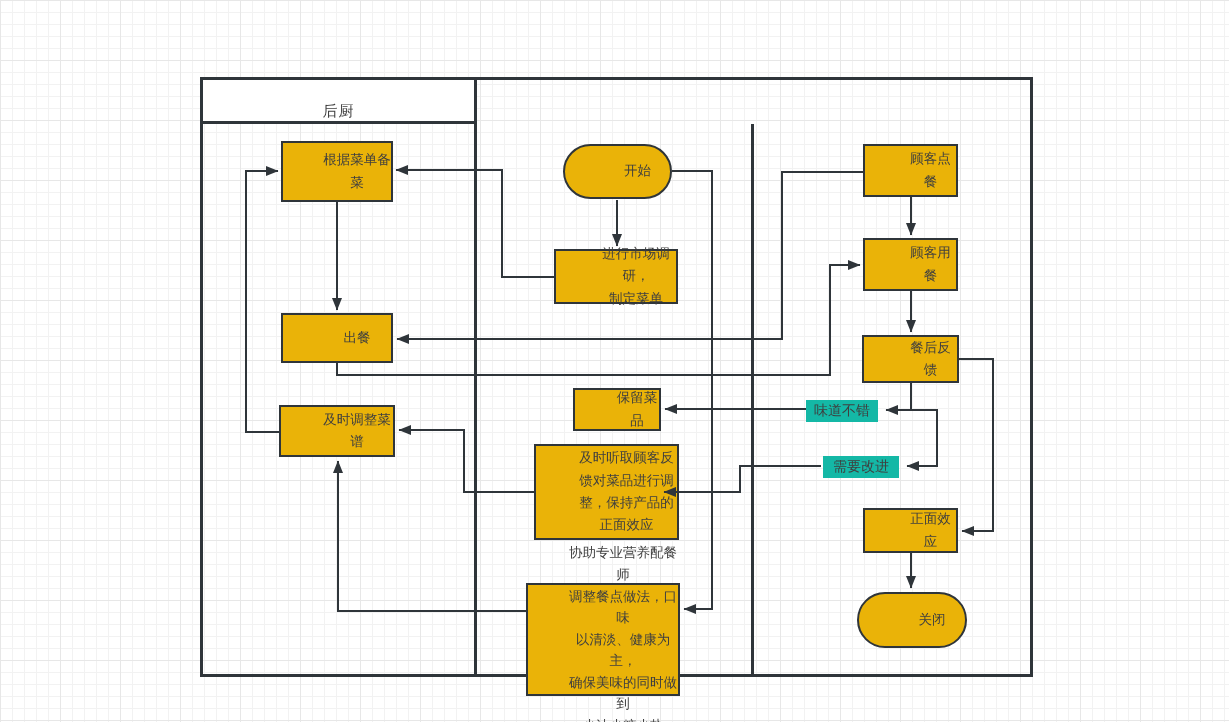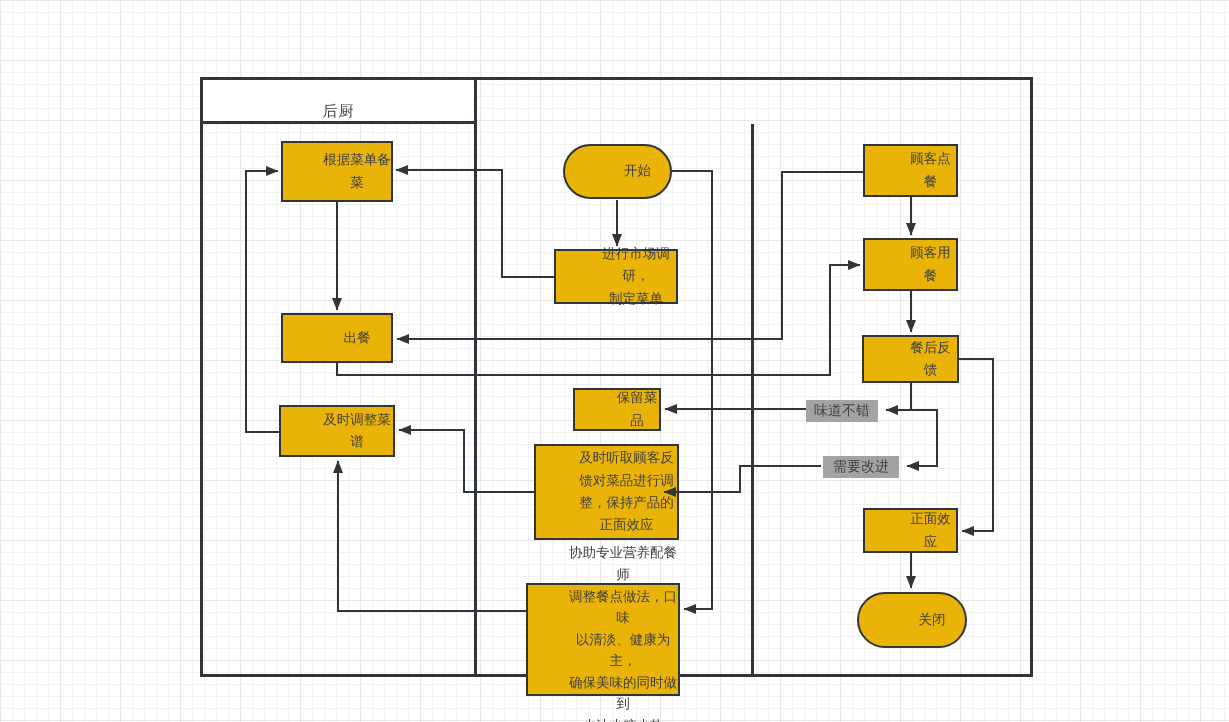--- a/index.html
+++ b/index.html
@@ -32,21 +32,21 @@
   .w3{flex:1;}
   .node{
     position:absolute;z-index:2;background:#eab308;
     border:2px solid #2f353a;box-sizing:border-box;
     display:flex;align-items:center;justify-content:center;text-align:center;
     color:#3f3f3f;font-size:13.5px;line-height:1.65;padding-left:40px;
   }
   .node span{white-space:pre-line;}
   .stadium{border-radius:28px;text-align:center;}
   .floating-label{
-    position:absolute;z-index:2;background:#a3a3a3;border:none;
+    position:absolute;z-index:2;background:#14b8a6;border:none;
     display:flex;align-items:center;justify-content:center;
     color:#3f3f3f;font-size:14px;padding:1px 2px;text-align:center;
   }
   svg.edges{position:absolute;left:0;top:0;z-index:3;pointer-events:none;}
   svg.edges polyline{fill:none;stroke:#2f353a;stroke-width:2;pointer-events:stroke;}
 </style>
 </head>
 <body>
 
 <div class="pool">

